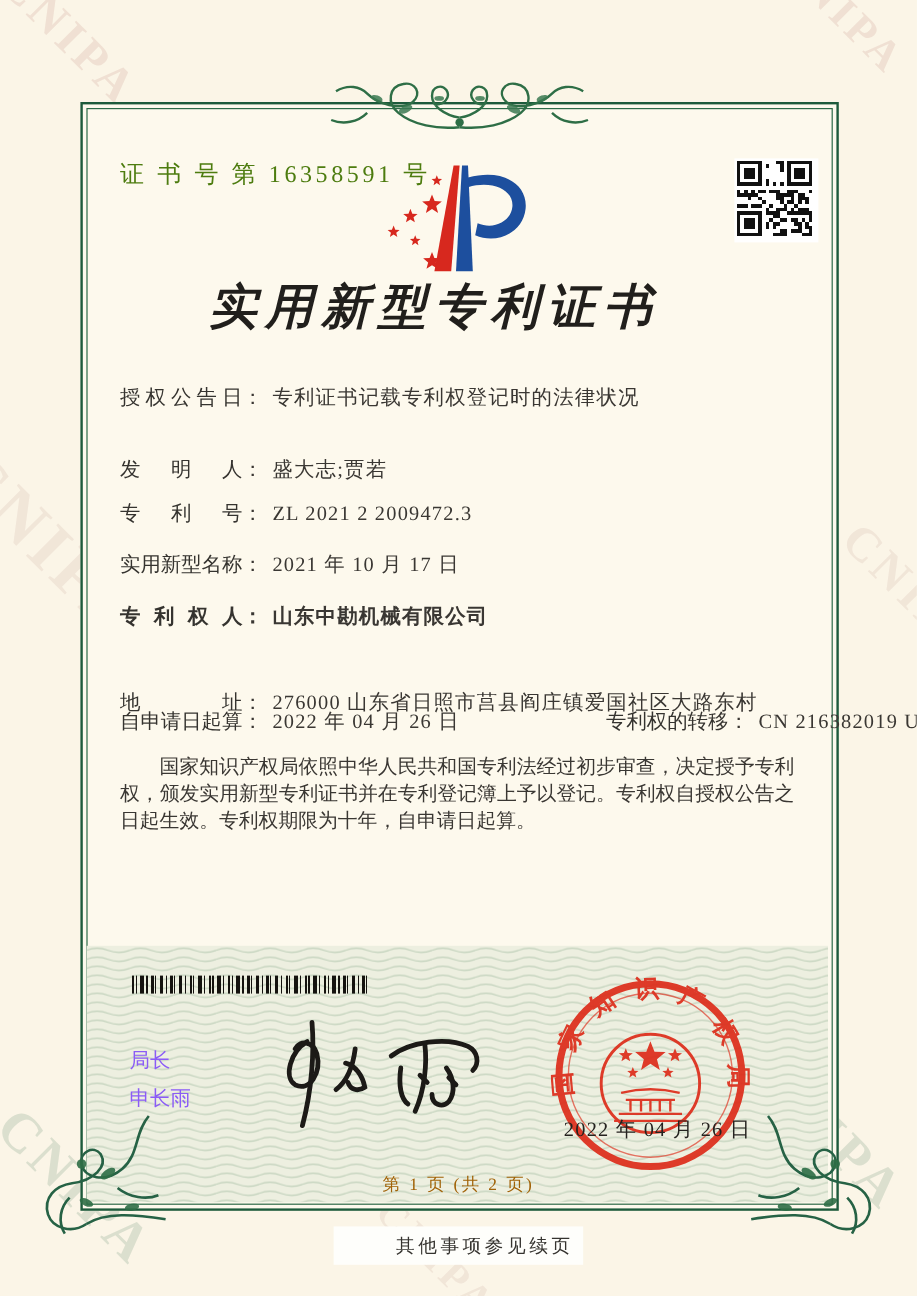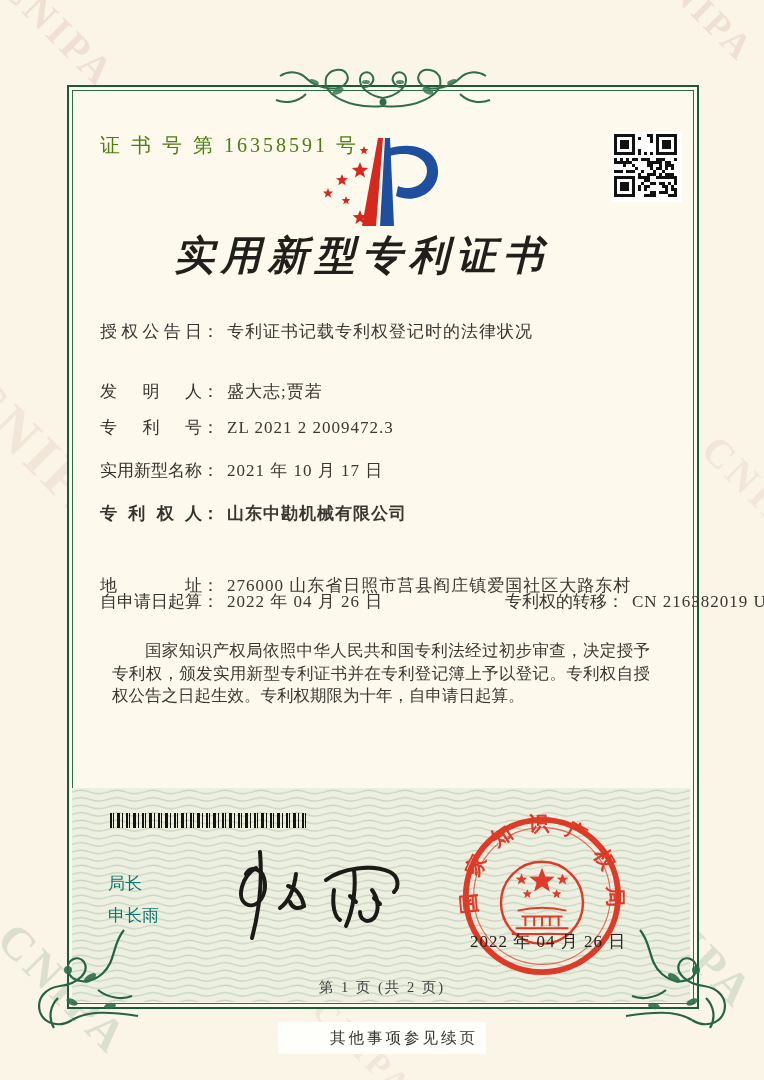--- a/index.html
+++ b/index.html
@@ -51,43 +51,43 @@
   .row .colon{display:inline-block;margin-right:8px;}
   .row .val{letter-spacing:1px;}
   .r1{top:320px;} .r2{top:380px;} .r3{top:416px;} .r4{top:459px;}
   .r5{top:502px;font-weight:bold;} .r6{top:546px;margin-top:28px;} .r7{top:590px;}
   .grant2{position:absolute;left:405px;top:0;}
   
   .paras{
     left:100px;top:628px;width:562px;font-size:16.5px;line-height:22.5px;
     text-align:justify;color:#3a3733;
   }
-  .paras p{margin:12px;text-indent:2em;}
+  .paras p{margin:0;text-indent:2em;}
   
   .barcode{
     left:110px;top:813px;width:196px;height:15px;
     background:repeating-linear-gradient(90deg,
       #15130f 0 2px,transparent 2px 3px,
       #15130f 3px 4px,transparent 4px 7px,
       #15130f 7px 10px,transparent 10px 12px,
       #15130f 12px 13px,transparent 13px 16px);
   }
   
-  .signer{left:108px;top:868px;font-size:17px;line-height:32px;color:#0f766e;
+  .signer{left:108px;top:868px;font-size:17px;line-height:32px;color:#8b5cf6;
     font-family:"Liberation Sans","DejaVu Sans",sans-serif;}
   .sig-svg{left:222px;top:846px;}
   
   .seal-box{left:459px;top:813px;width:166px;height:166px;}
   .seal-date{
     left:468px;top:930px;width:160px;text-align:center;
     font-size:17px;letter-spacing:1px;color:#24221f;
   }
   
   .page-no{left:0;top:978px;width:764px;text-align:center;font-size:14.5px;
-    letter-spacing:2px;color:#404040;}
+    letter-spacing:2px;color:#a16207;}
   .footer-band{left:278px;top:1022px;width:208px;height:32px;background:#fefefb;}
   .footer-note{left:0;top:1028px;width:764px;text-align:center;font-size:15.5px;
     letter-spacing:3px;color:#35332f;margin-left:22px;}
   svg{display:block;}
 </style>
 </head>
 <body>
 
 <div class="wm wm1">CNIPA</div>
 <div class="wm wm2">CNIPA</div>

